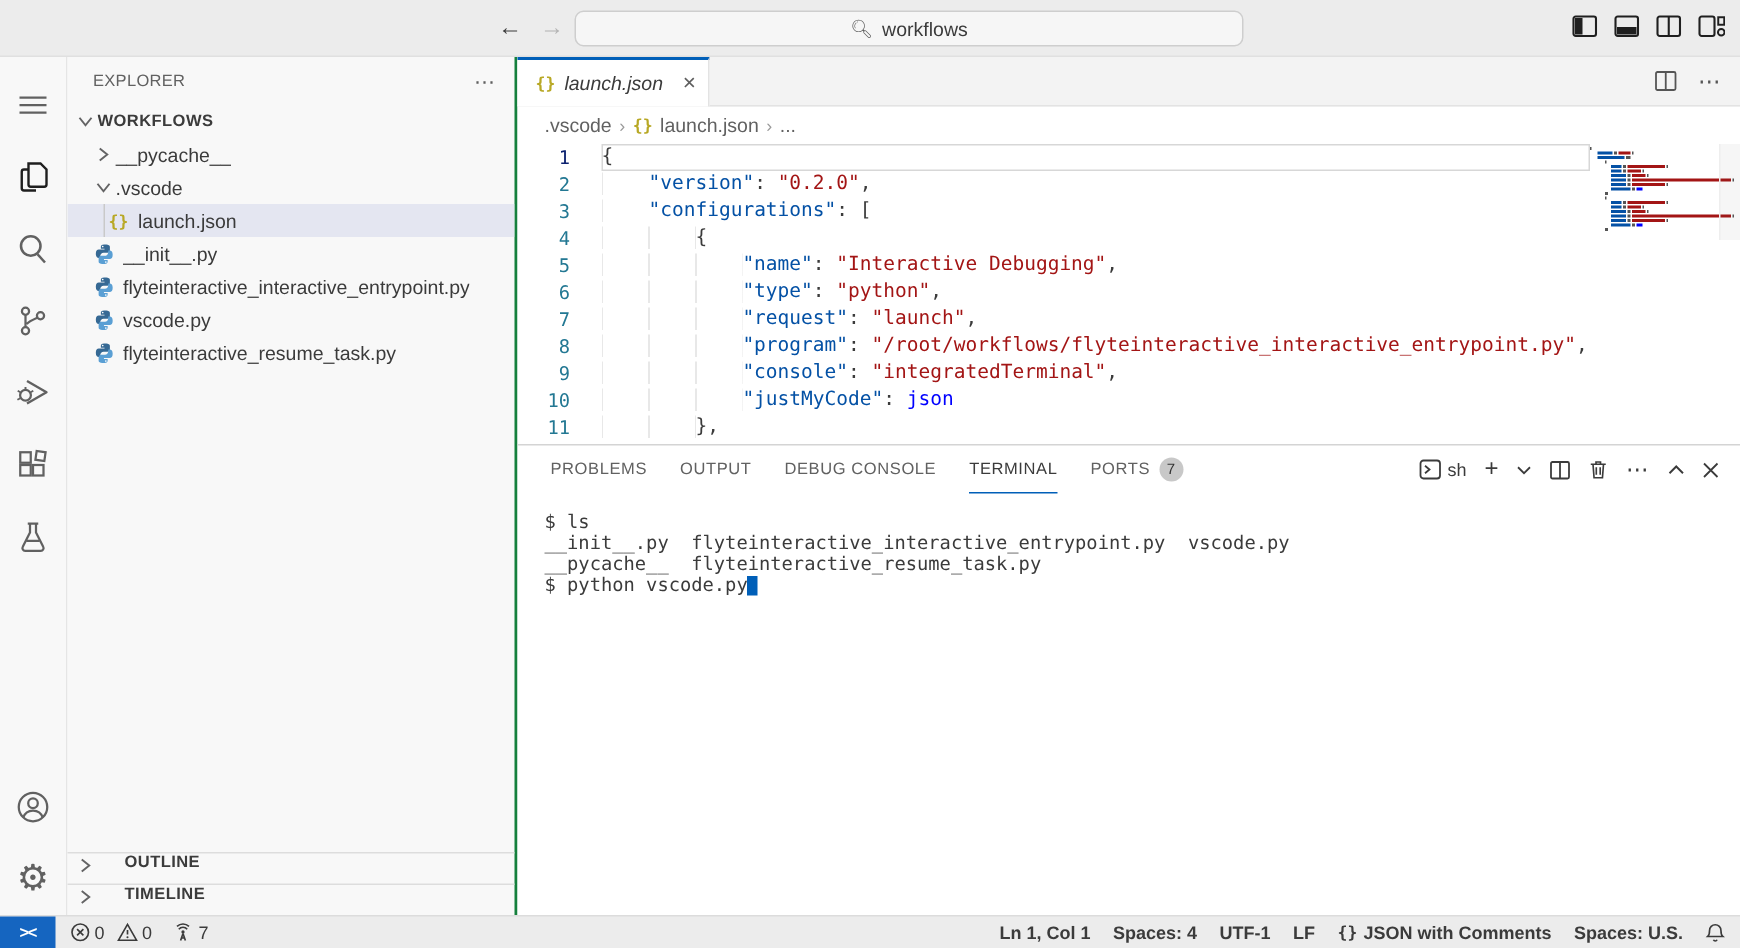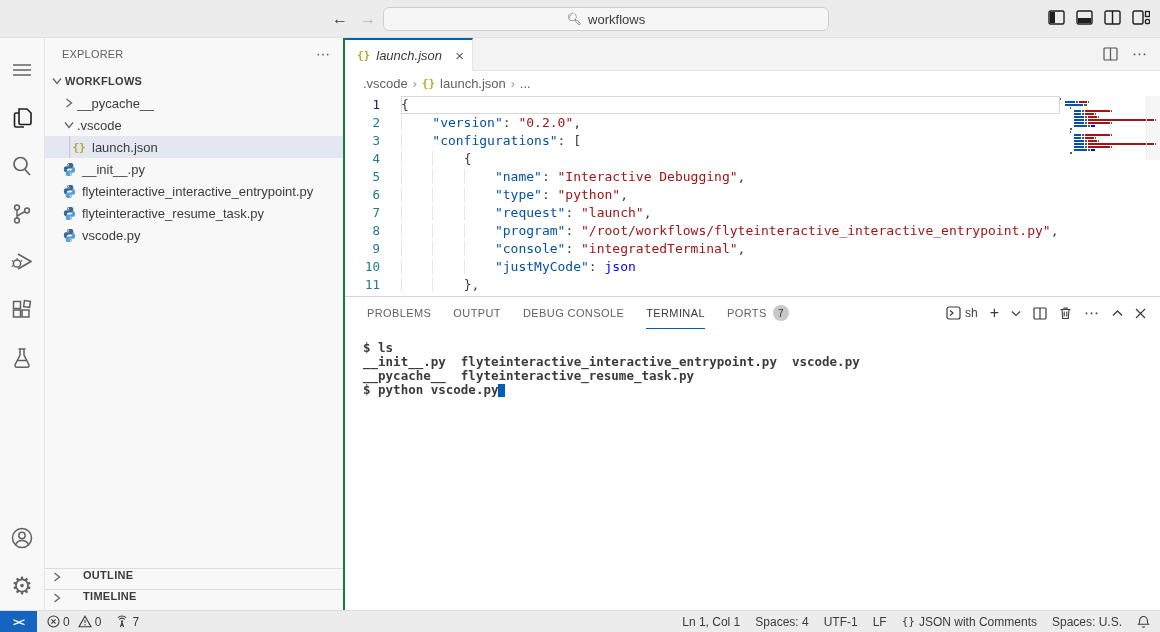--- a/index.html
+++ b/index.html
@@ -75,29 +75,29 @@
   
   #panel { height:314px; border-top:1px solid #d4d4d4; background:#fff; display:flex; flex-direction:column; }
   #panel-header { height:32px; display:flex; align-items:center; padding:0 12px 0 22px; position:relative;text-align:center; }
   .ptab { font-size:11px; letter-spacing:.4px; color:#616161; margin-right:22px; height:32px; display:flex; align-items:center; gap:6px; cursor:pointer; }
   .ptab.active { color:#3b3b3b; border-bottom:1px solid #005fb8; }
   .ptab .badge { width:16px; height:16px; border-radius:50%; background:#c8c8c8; color:#333; font-size:10px; display:flex; align-items:center; justify-content:center; letter-spacing:0; }
   #panel-actions { position:absolute; right:14px; top:0; bottom:0; display:flex; align-items:center; gap:12px; color:#3b3b3b; }
   #panel-actions .sh-group { display:flex; align-items:center; gap:4px; font-size:12px; }
   #panel-actions .plus { font-size:16px; font-weight:400; }
   #terminal { flex:1; padding:12px 0 0 18px; font-family:"DejaVu Sans Mono", monospace; font-size:12.5px; line-height:14px; color:#3b3b3b; white-space:pre; }
-  .tline { height:14px;font-weight:bold; }
+  .tline { height:14px; }
   .cursor { display:inline-block; width:7px; height:13px; background:#005fb8; vertical-align:text-bottom; }
 
   
   #statusbar { height:22px; background:#ececec; border-top:1px solid #dcdcdc; display:flex; align-items:center; font-size:12px; color:#3b3b3b; position:relative; }
   #remote { width:37px; height:22px; background:#1565c0; color:#fff; display:flex; align-items:center; justify-content:center; font-size:11px; font-weight:bold; letter-spacing:-1px; }
   .sb-left { display:flex; align-items:center; gap:4px; margin-left:10px; }
   .sb-left .grp { display:flex; align-items:center; gap:3px; margin-right:10px; }
-  #sb-right { position:absolute; right:10px; display:flex; align-items:center; gap:15px; }
+  #sb-right { position:absolute; right:10px; display:flex; align-items:center; gap:15px;font-weight:bold; }
   #sb-right .item { display:flex; align-items:center; gap:4px; }
   .sb-braces { font-family:"DejaVu Sans Mono", monospace; font-size:11px; }
   svg.icn { display:block; }
 </style>
 </head>
 <body>
 
 <div id="titlebar">
   <div class="nav-arrow" style="left:330px">←</div>
   <div class="nav-arrow disabled" style="left:358px">→</div>
@@ -253,32 +253,32 @@
         </div>
         <div class="trow" style="padding-left: 16px;">
           <span class="ficon">
             <svg class="icn" width="15" height="15" viewBox="0 0 16 16">
               <path fill="#366994" d="M7.9 1C6 1 5.6 1.9 5.6 2.6V4h2.6v.6H4.1C2.9 4.6 2 5.5 2 7.6s.9 3 2.1 3h1.1V9.2c0-1.3 1-2.3 2.3-2.3h2.8c.9 0 1.7-.8 1.7-1.7V2.6C12 1.7 10.9 1 9.5 1H7.9z"></path>
               <circle fill="#fff" cx="6.9" cy="2.5" r=".6"></circle>
               <path fill="#5a9fd4" d="M8.1 15c1.9 0 2.3-.9 2.3-1.6V12H7.8v-.6h4.1c1.2 0 2.1-.9 2.1-3s-.9-3-2.1-3h-1.1v1.4c0 1.3-1 2.3-2.3 2.3H5.7c-.9 0-1.7.8-1.7 1.7v2.6C4 14.3 5.1 15 6.5 15h1.6z"></path>
               <circle fill="#fff" cx="9.1" cy="13.5" r=".6"></circle>
             </svg>
           </span>
-          <span class="lbl">flyteinteractive_resume_task.py</span>
+          <span class="lbl">vscode.py</span>
         </div>
         <div class="trow" style="padding-left: 16px;">
           <span class="ficon">
             <svg class="icn" width="15" height="15" viewBox="0 0 16 16">
               <path fill="#366994" d="M7.9 1C6 1 5.6 1.9 5.6 2.6V4h2.6v.6H4.1C2.9 4.6 2 5.5 2 7.6s.9 3 2.1 3h1.1V9.2c0-1.3 1-2.3 2.3-2.3h2.8c.9 0 1.7-.8 1.7-1.7V2.6C12 1.7 10.9 1 9.5 1H7.9z"></path>
               <circle fill="#fff" cx="6.9" cy="2.5" r=".6"></circle>
               <path fill="#5a9fd4" d="M8.1 15c1.9 0 2.3-.9 2.3-1.6V12H7.8v-.6h4.1c1.2 0 2.1-.9 2.1-3s-.9-3-2.1-3h-1.1v1.4c0 1.3-1 2.3-2.3 2.3H5.7c-.9 0-1.7.8-1.7 1.7v2.6C4 14.3 5.1 15 6.5 15h1.6z"></path>
               <circle fill="#fff" cx="9.1" cy="13.5" r=".6"></circle>
             </svg>
           </span>
-          <span class="lbl">vscode.py</span>
+          <span class="lbl">flyteinteractive_resume_task.py</span>
         </div>
       </div>
     <div id="sb-sections">
         <div class="sb-section">
           <span class="chev">
             <svg class="icn" width="8" height="10" viewBox="0 0 8 10" fill="none" stroke="currentColor" stroke-width="1.5">
               <path d="M1.5 1 L6.5 5 L1.5 9" stroke-width="1.3"></path>
             </svg>
           </span>
           <span>OUTLINE</span>

